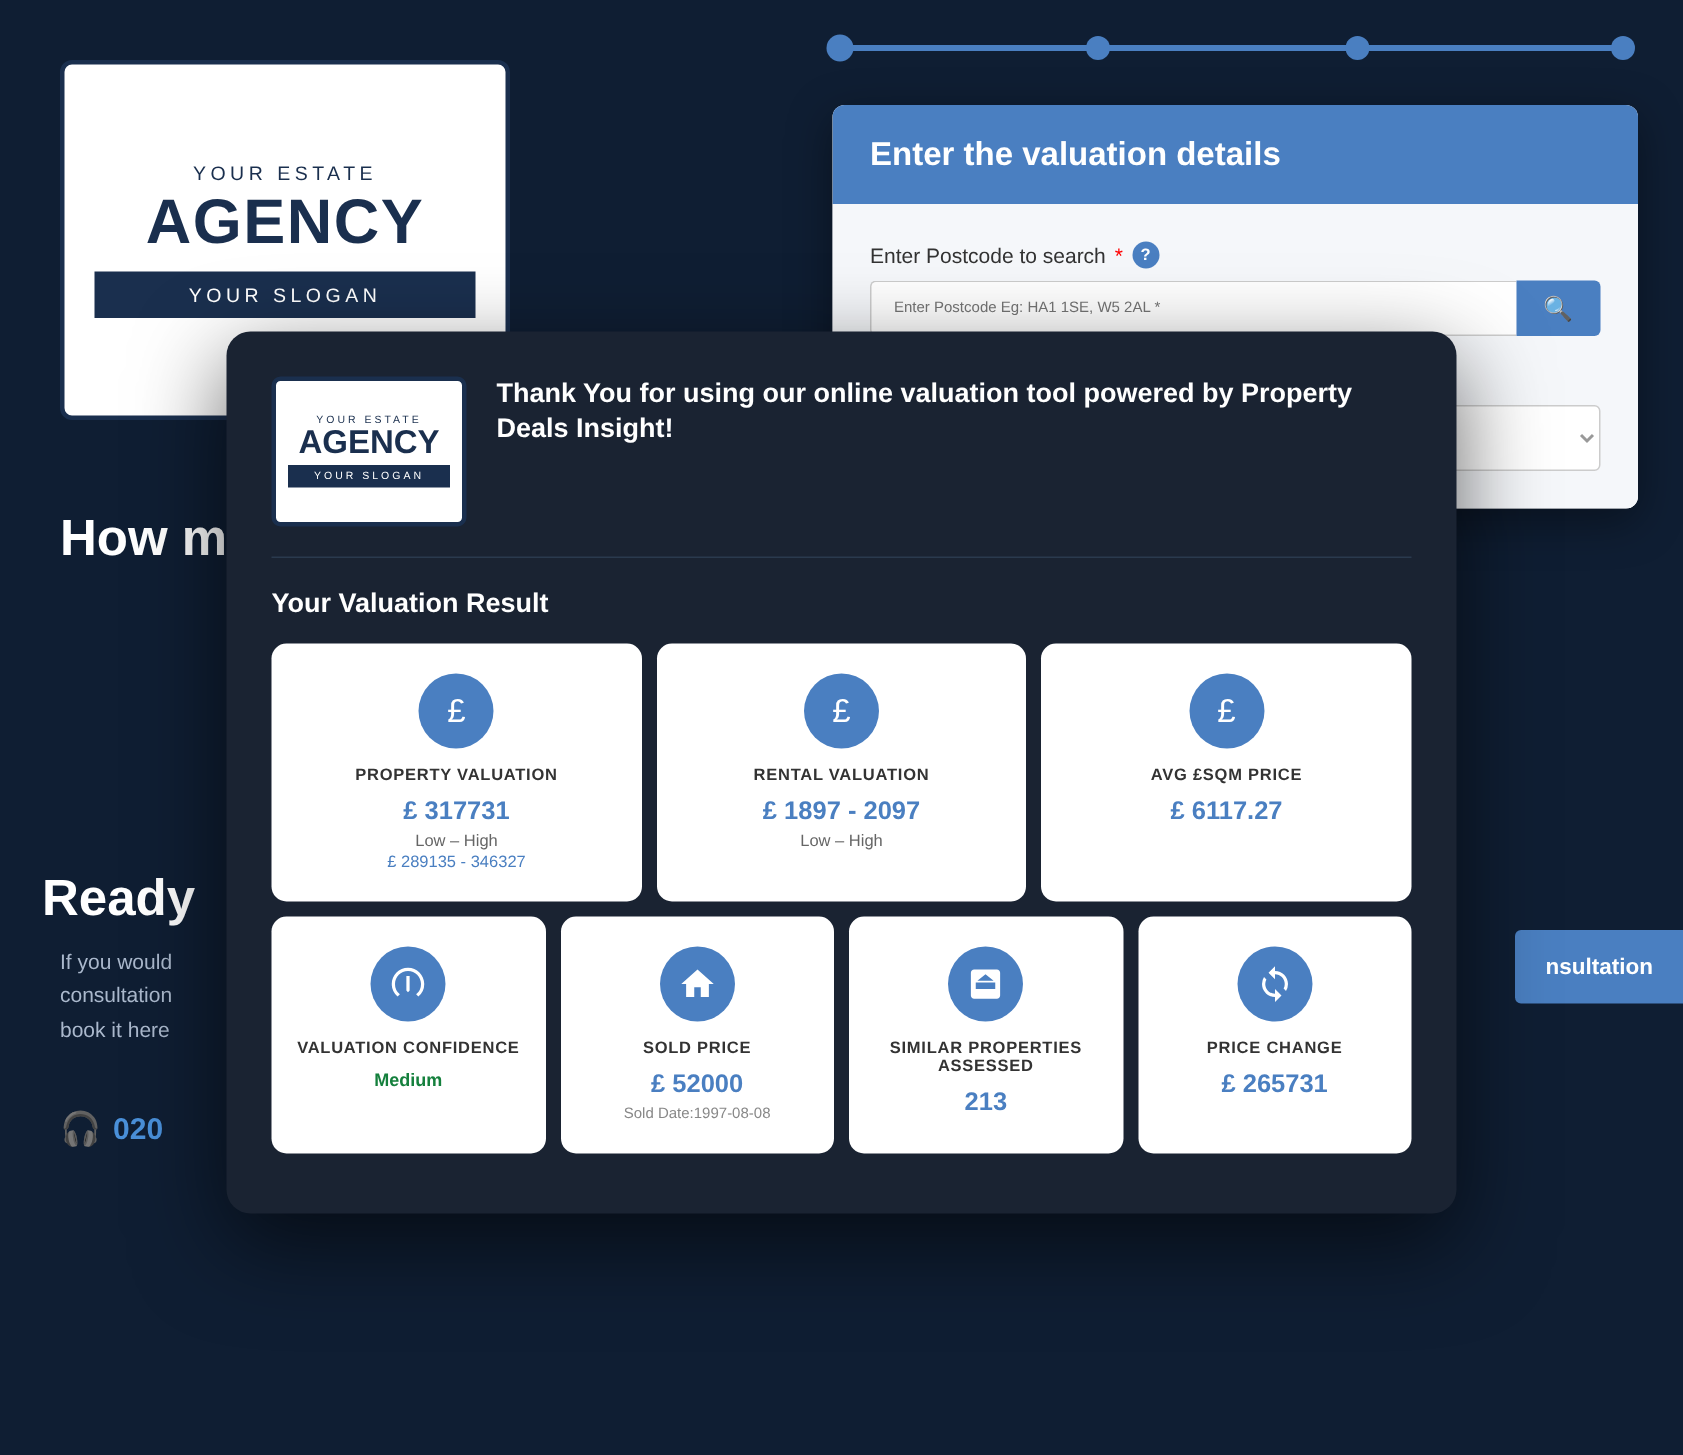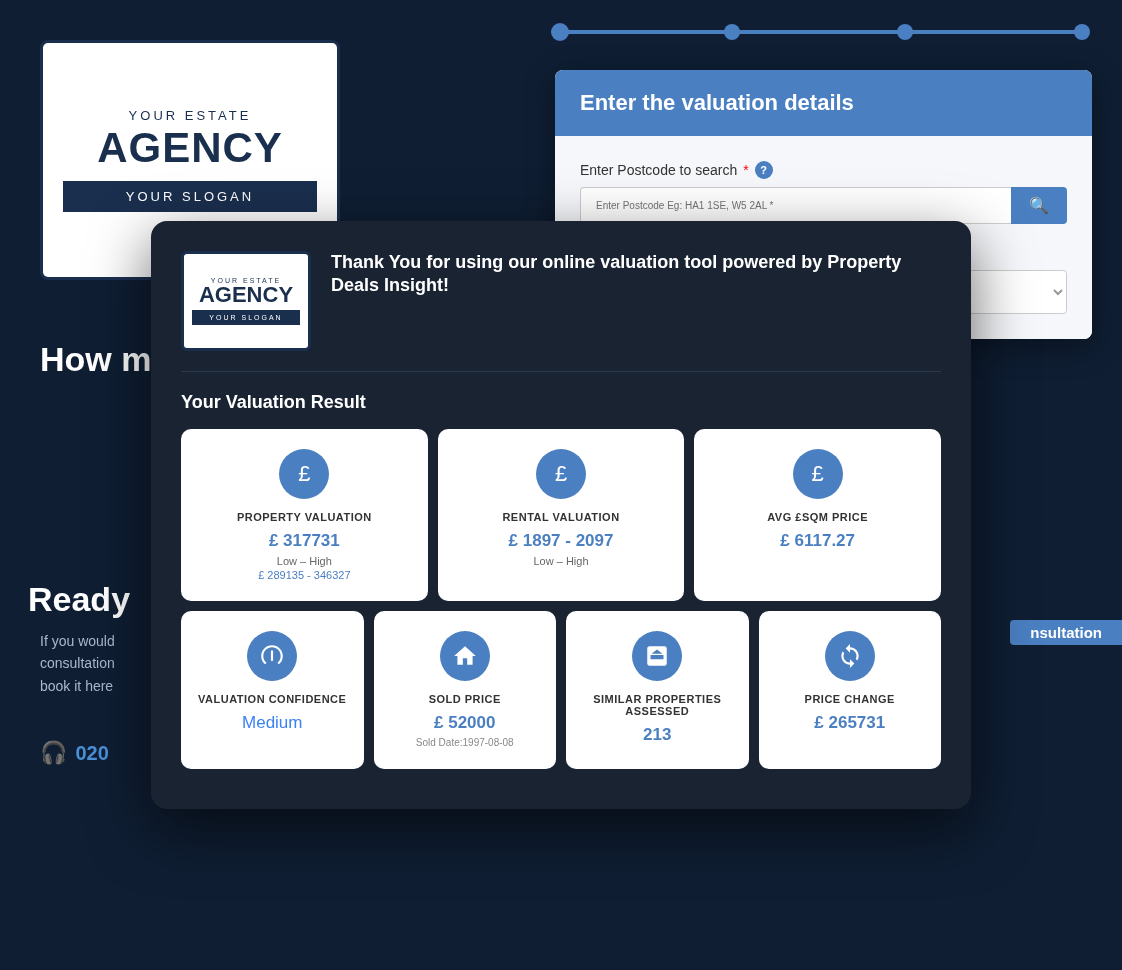--- a/index.html
+++ b/index.html
@@ -115,21 +115,21 @@
       align-items: center;
       gap: 8px;
     }
 
     .consult-btn {
       position: absolute;
       top: 620px;
       right: 0;
       background: #4a7fc1;
       color: white;
-      padding: 4px 20px;
+      padding: 16px 20px;
       font-size: 15px;
       border-radius: 4px 0 0 4px;
       font-weight: 600;
     }
 
     
     .progress-bar-container {
       position: absolute;
       top: 30px;
       left: 560px;
@@ -402,23 +402,23 @@
       color: #666;
       margin-bottom: 2px;
     }
 
     .val-sub-value {
       font-size: 11px;
       color: #4a7fc1;
     }
 
     .val-medium {
-      font-size: 17px;
-      font-weight: 400;
-      color: #3b82f6;
+      font-size: 12px;
+      font-weight: 700;
+      color: #15803d;
     }
 
     .val-sold-date {
       font-size: 10px;
       color: #888;
     }
 
     .divider-line {
       border: none;
       border-top: 1px solid #2a3a4e;

